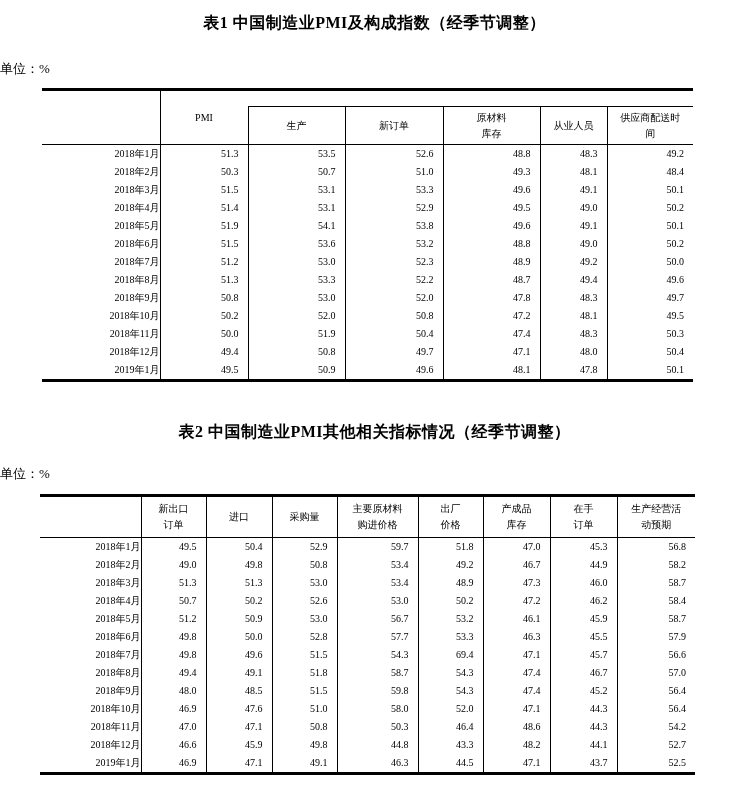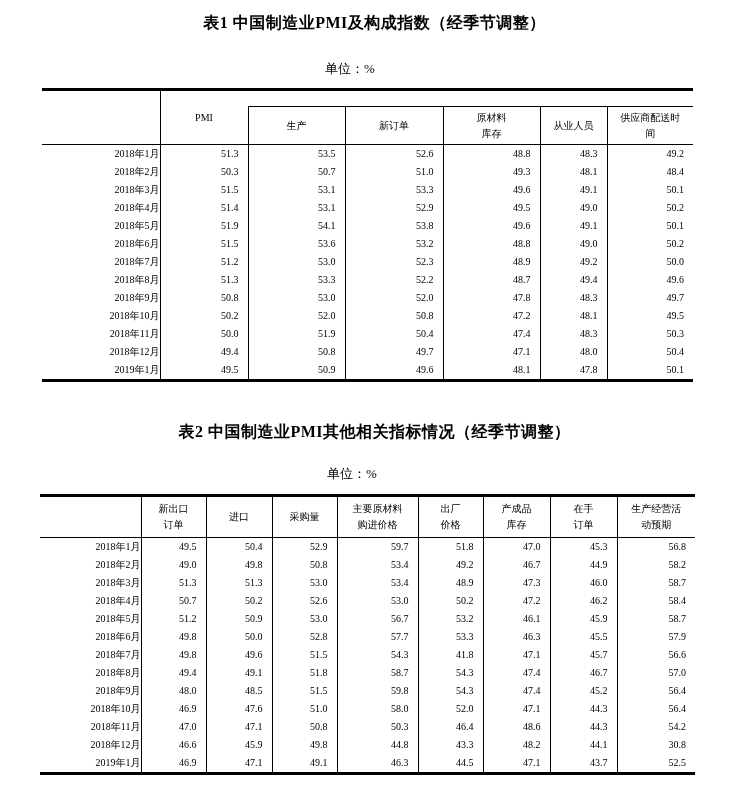--- a/index.html
+++ b/index.html
@@ -20,21 +20,21 @@
     margin: 0;
     text-align: center;
     font-size: 16px;
     font-weight: 700;
     letter-spacing: 0.5px;
     line-height: 19px;
   }
   #t1-title { padding-top: 13px; }
   #t2-title { margin-top: 40px; }
   .unit {
-    text-align: center;
+    text-align: left;
     font-size: 13px;
     line-height: 15px;
   }
   #t1-unit { margin-top: 29px; padding-right: 49px; }
   #t2-unit { margin-top: 25px; padding-right: 45px; }
 
   table {
     border-collapse: collapse;
     table-layout: fixed;
     margin-top: 12px;
@@ -330,21 +330,21 @@
           <td>46.3</td>
           <td>45.5</td>
           <td>57.9</td>
         </tr>
         <tr>
           <td class="date">2018年7月</td>
           <td>49.8</td>
           <td>49.6</td>
           <td>51.5</td>
           <td>54.3</td>
-          <td>41.8</td>
+          <td>69.4</td>
           <td>47.1</td>
           <td>45.7</td>
           <td>56.6</td>
         </tr>
         <tr>
           <td class="date">2018年8月</td>
           <td>49.4</td>
           <td>49.1</td>
           <td>51.8</td>
           <td>58.7</td>
@@ -388,21 +388,21 @@
         </tr>
         <tr>
           <td class="date">2018年12月</td>
           <td>46.6</td>
           <td>45.9</td>
           <td>49.8</td>
           <td>44.8</td>
           <td>43.3</td>
           <td>48.2</td>
           <td>44.1</td>
-          <td>30.8</td>
+          <td>52.7</td>
         </tr>
         <tr>
           <td class="date">2019年1月</td>
           <td>46.9</td>
           <td>47.1</td>
           <td>49.1</td>
           <td>46.3</td>
           <td>44.5</td>
           <td>47.1</td>
           <td>43.7</td>

